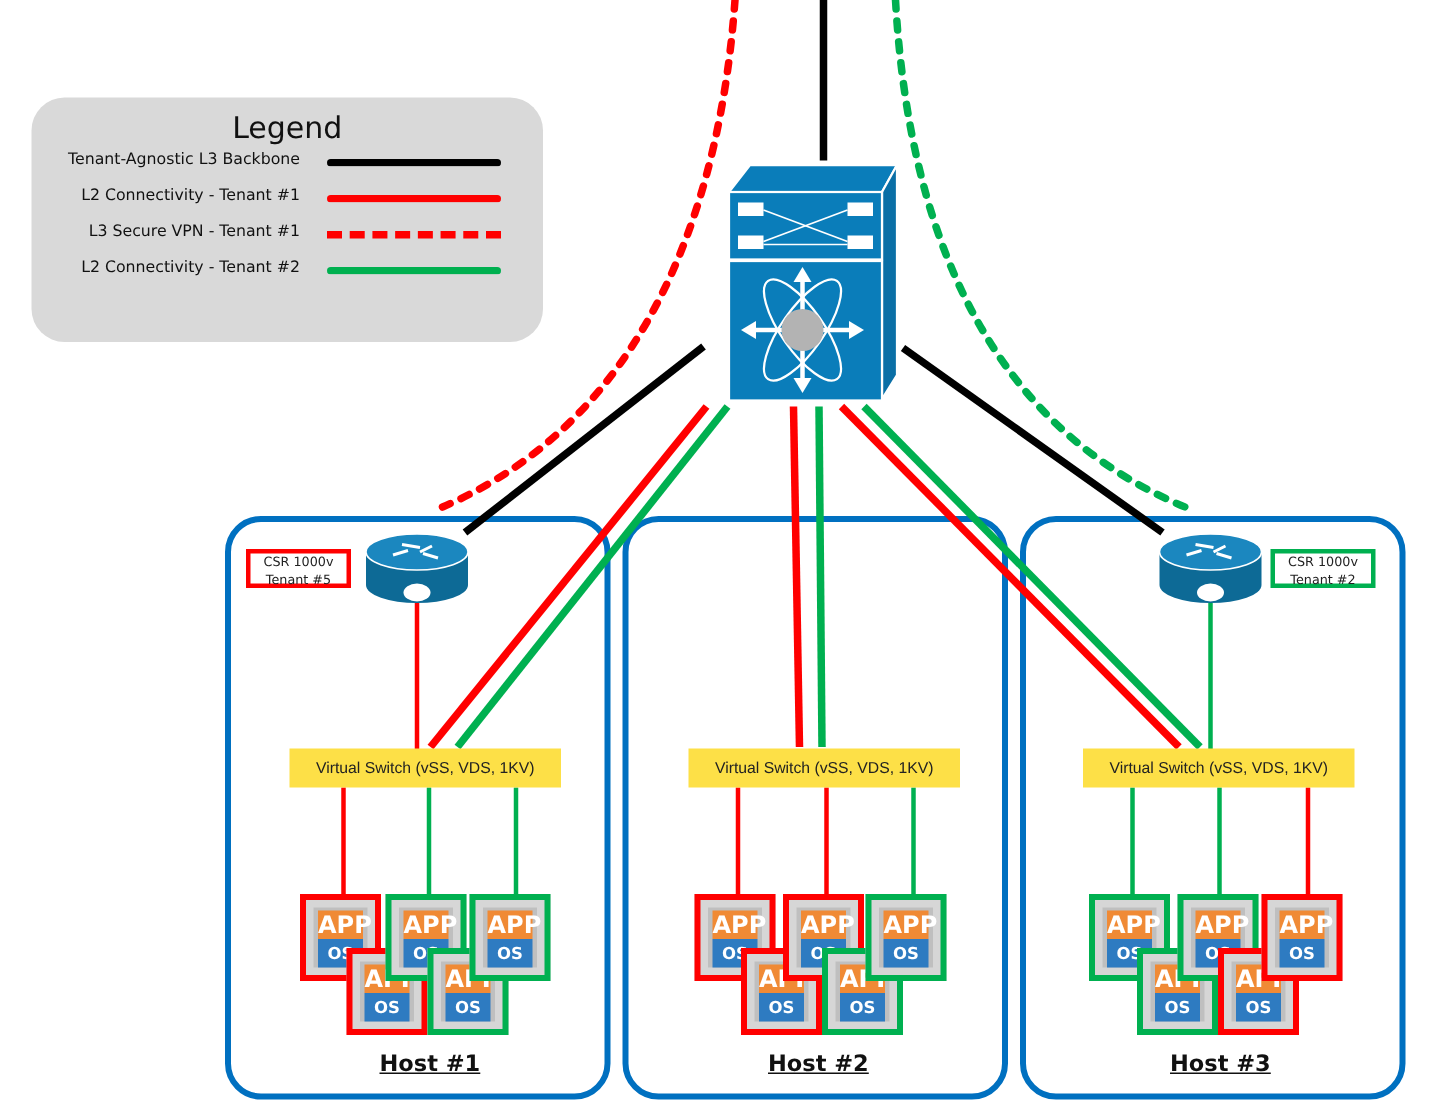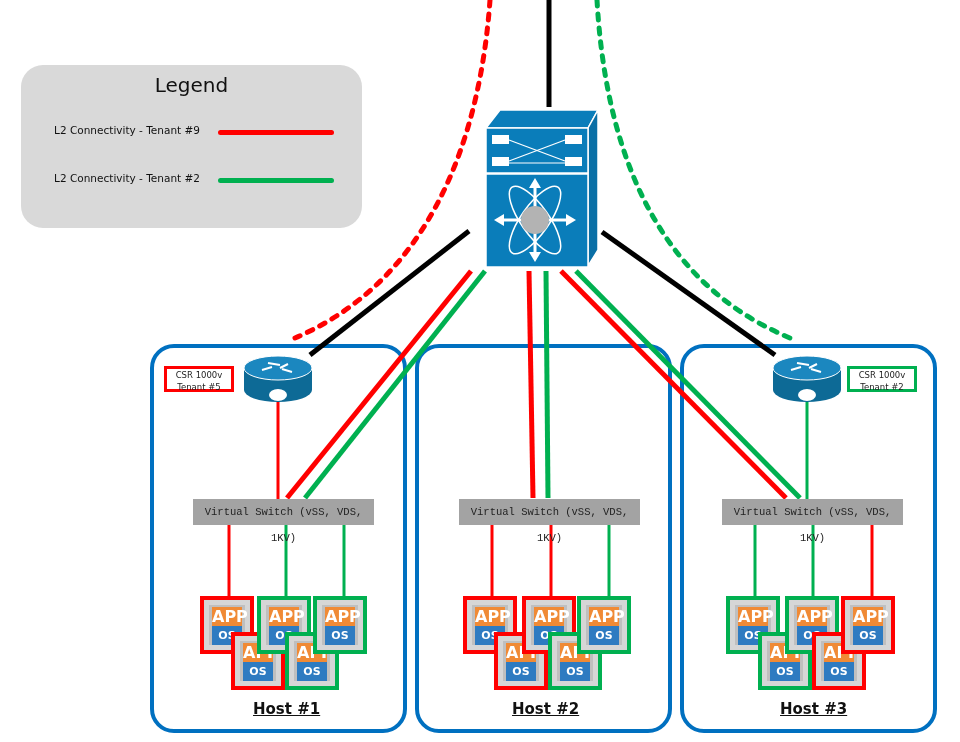--- a/index.html
+++ b/index.html
@@ -4,21 +4,21 @@
 <style>
   html, body { margin: 0; padding: 0; background: #ffffff; }
   body { width: 960px; height: 742px; position: relative; overflow: hidden; font-family: "Liberation Sans", sans-serif; }
   svg#diagram { position: absolute; left: 0; top: 0; }
   .legend { position: absolute; left: 21px; top: 65px; width: 341px; height: 163px; background: #d9d9d9; border-radius: 22px; }
   .legend-title { position: absolute; left: 0; width: 100%; top: 8px; text-align: center; font-family: "DejaVu Sans", sans-serif; font-size: 20px; color: #111; }
   .legend-row { position: absolute; left: 0; width: 100%; height: 20px; }
   .legend-label { position: absolute; right: 162px; top: 2px; font-family: "DejaVu Sans", sans-serif; font-size: 10.5px; color: #111; white-space: nowrap; }
   .legend-swatch { position: absolute; left: 197px; top: 8px; width: 116px; height: 0; }
   .host-label { position: absolute; font-family: "DejaVu Sans", sans-serif; font-weight: bold; font-size: 15px; text-decoration: underline; color: #111; }
-  .vswitch { position: absolute; height: 26px; background: #a3a3a3; font-family: Liberation Mono, monospace; font-size: 10.5px; color: #222; line-height: 26px; text-align: center; }
+  .vswitch { position: absolute; height: 26px; background: #fde047; font-family: Liberation Sans, sans-serif; font-size: 10.5px; color: #222; line-height: 26px; text-align: center; }
   .csr { position: absolute; width: 70px; height: 26px; background: #fff; border: 3px solid; font-family: "DejaVu Sans", sans-serif; font-size: 8.5px; color: #222; text-align: center; line-height: 12px; box-sizing: border-box; padding-top: 0px; }
   .vm { position: absolute; width: 54px; height: 58px; box-sizing: border-box; border: 4px solid; background: #d6d6d6; }
   .vm .inner { position: absolute; left: 5px; top: 5px; right: 5px; bottom: 5px; background: #bfbfbf; }
   .vm .app { position: absolute; left: 8px; top: 7px; right: 8px; height: 19px; background: #f08a35; color: #fff; font-weight: bold; font-family: "DejaVu Sans", sans-serif; font-size: 16px; text-align: center; line-height: 19px; }
   .vm .os { position: absolute; left: 8px; top: 26px; right: 8px; height: 19px; background: #2e7bc1; color: #fff; font-weight: bold; font-family: "DejaVu Sans", sans-serif; font-size: 11px; text-align: center; line-height: 19px; }
   .red { border-color: #ff0000; }
   .green { border-color: #00b050; }
 </style>
 </head>
 <body>
@@ -90,23 +90,31 @@
   <g>
     <path d="M 773 368 L 773 390 A 34 12 0 0 0 841 390 L 841 368 Z" fill="#0d6a96"></path>
     <ellipse cx="807" cy="368" rx="34" ry="12" fill="#1b87bf" stroke="#fff" stroke-width="1"></ellipse>
     <path d="M791 370 l10 -3 M797 363 l12 2 M817 364 l-8 4 M821 372 l-10 -3" stroke="#fff" stroke-width="2"></path>
     <ellipse cx="807" cy="395" rx="9" ry="6" fill="#fff"></ellipse>
   </g>
 </svg>
 
 <div class="legend">
   <div class="legend-title">Legend</div>
+  <div class="legend-row" style="top:33px">
+    <span class="legend-label">Tenant-Agnostic L3 Backbone</span>
+    <span class="legend-swatch" style="border-top:5px solid #000;border-radius:3px"></span>
+  </div>
   <div class="legend-row" style="top:57px">
-    <span class="legend-label">L2 Connectivity - Tenant #9</span>
+    <span class="legend-label">L2 Connectivity - Tenant #1</span>
     <span class="legend-swatch" style="border-top:5px solid #ff0000;border-radius:3px"></span>
+  </div>
+  <div class="legend-row" style="top:81px">
+    <span class="legend-label">L3 Secure VPN - Tenant #1</span>
+    <span class="legend-swatch" style="border-top:5px dashed #ff0000"></span>
   </div>
   <div class="legend-row" style="top:105px">
     <span class="legend-label">L2 Connectivity - Tenant #2</span>
     <span class="legend-swatch" style="border-top:5px solid #00b050;border-radius:3px"></span>
   </div>
 </div>
 
 <div class="csr red" style="left:164px;top:366px">
   <div>CSR 1000v</div>
   <div>Tenant #5</div>

